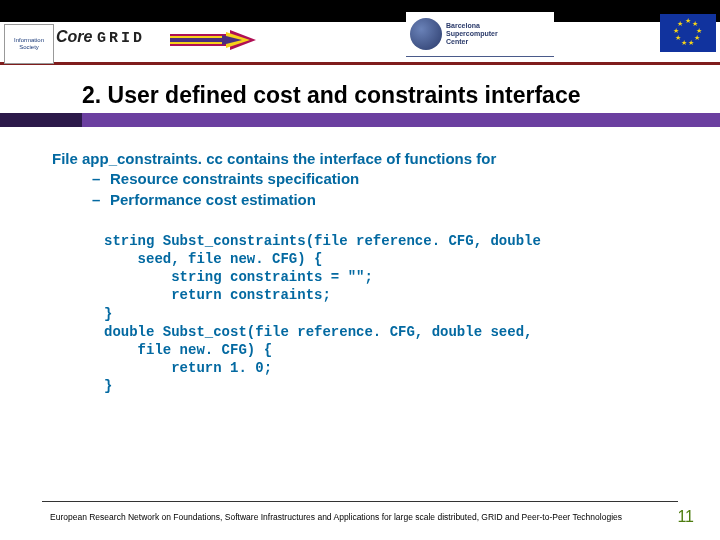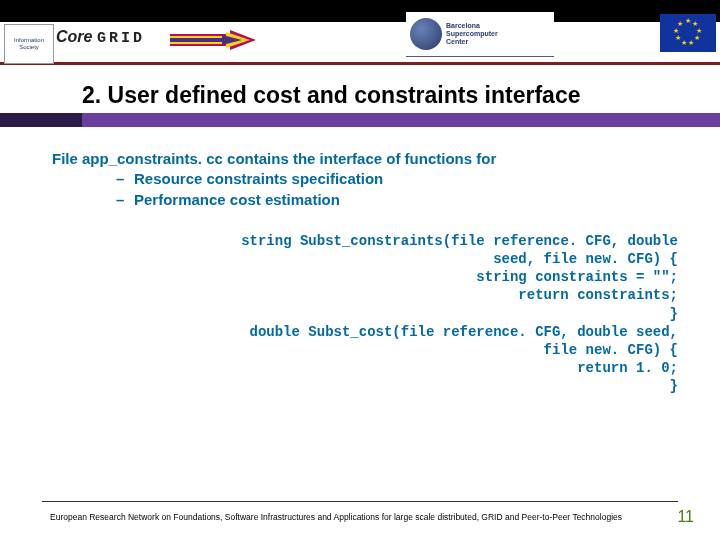--- a/index.html
+++ b/index.html
@@ -145,35 +145,34 @@
 
   
   .body {
     padding: 22px 42px 0 52px;
     font-size: 15px;
     font-weight: bold;
     color: #0369a1;
     line-height: 1.35;
   }
   .bullet-sub {
-    margin-left: 64px;
+    margin-left: 40px;
   }
   .dash {
     display: inline-block;
     width: 18px;
   }
 
   .code-block {
     font-family: 'Courier New', monospace;
     font-size: 14px;
     font-weight: bold;
     white-space: pre;
     margin: 22px 0 12px 52px;
     line-height: 1.3;
-    text-align: right;
   }
 
   
   .footer-line {
     position: absolute;
     left: 42px;
     right: 42px;
     bottom: 38px;
     border-top: 1px solid #333;
   }

